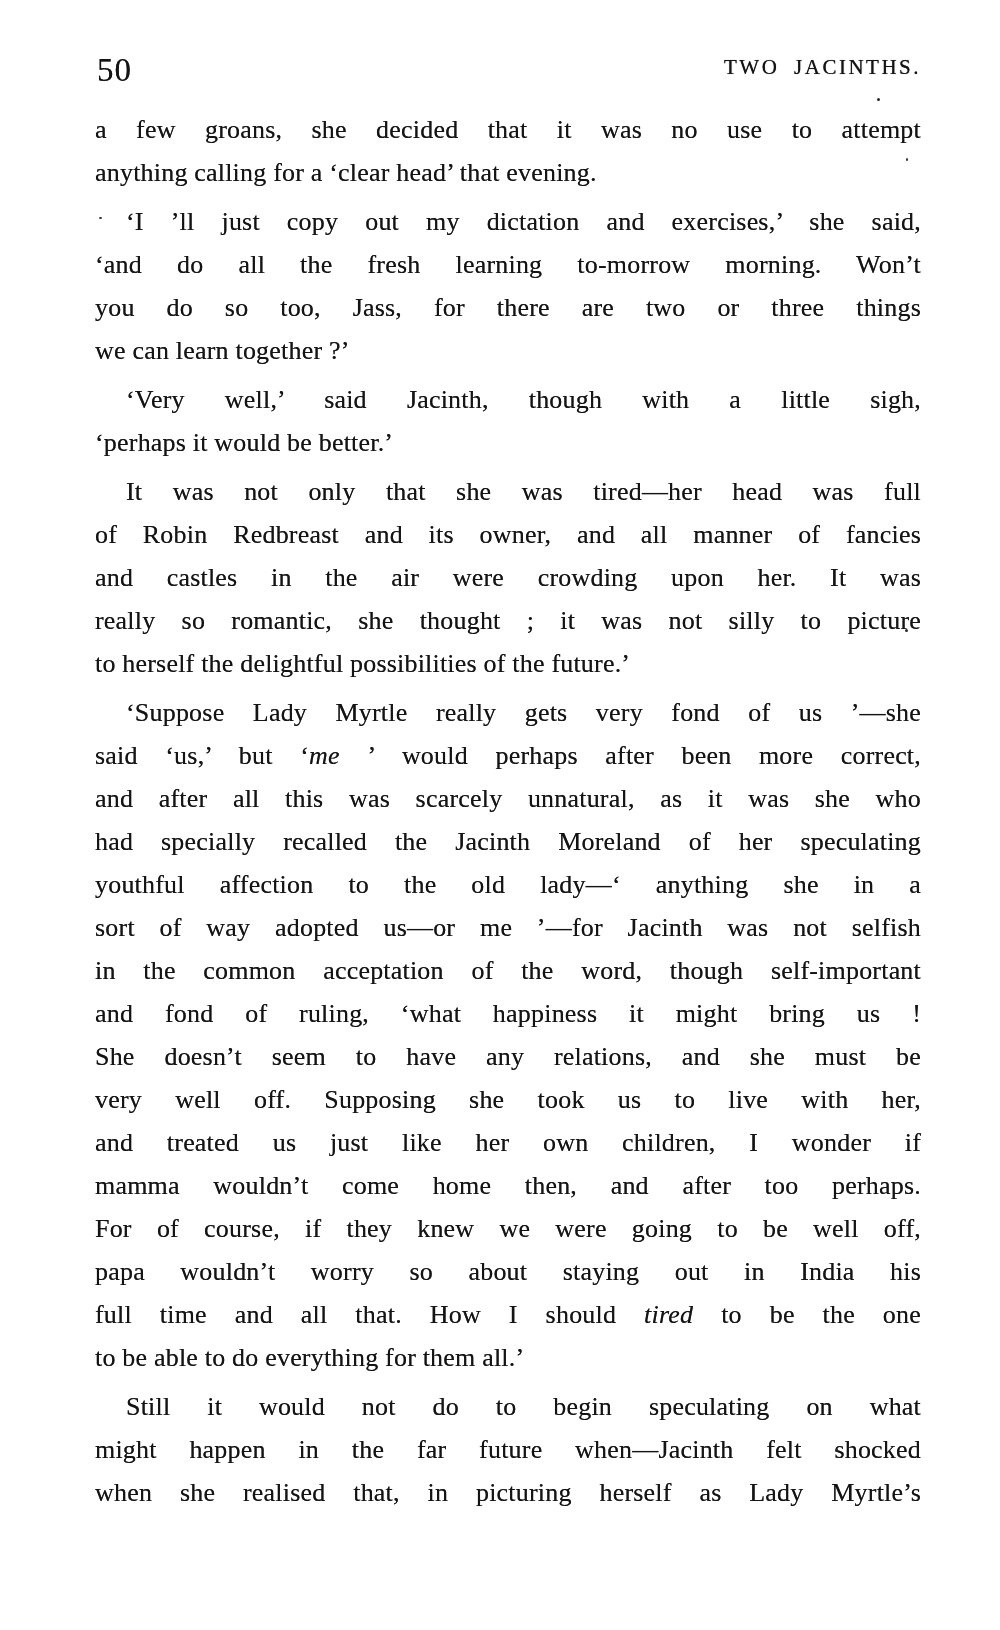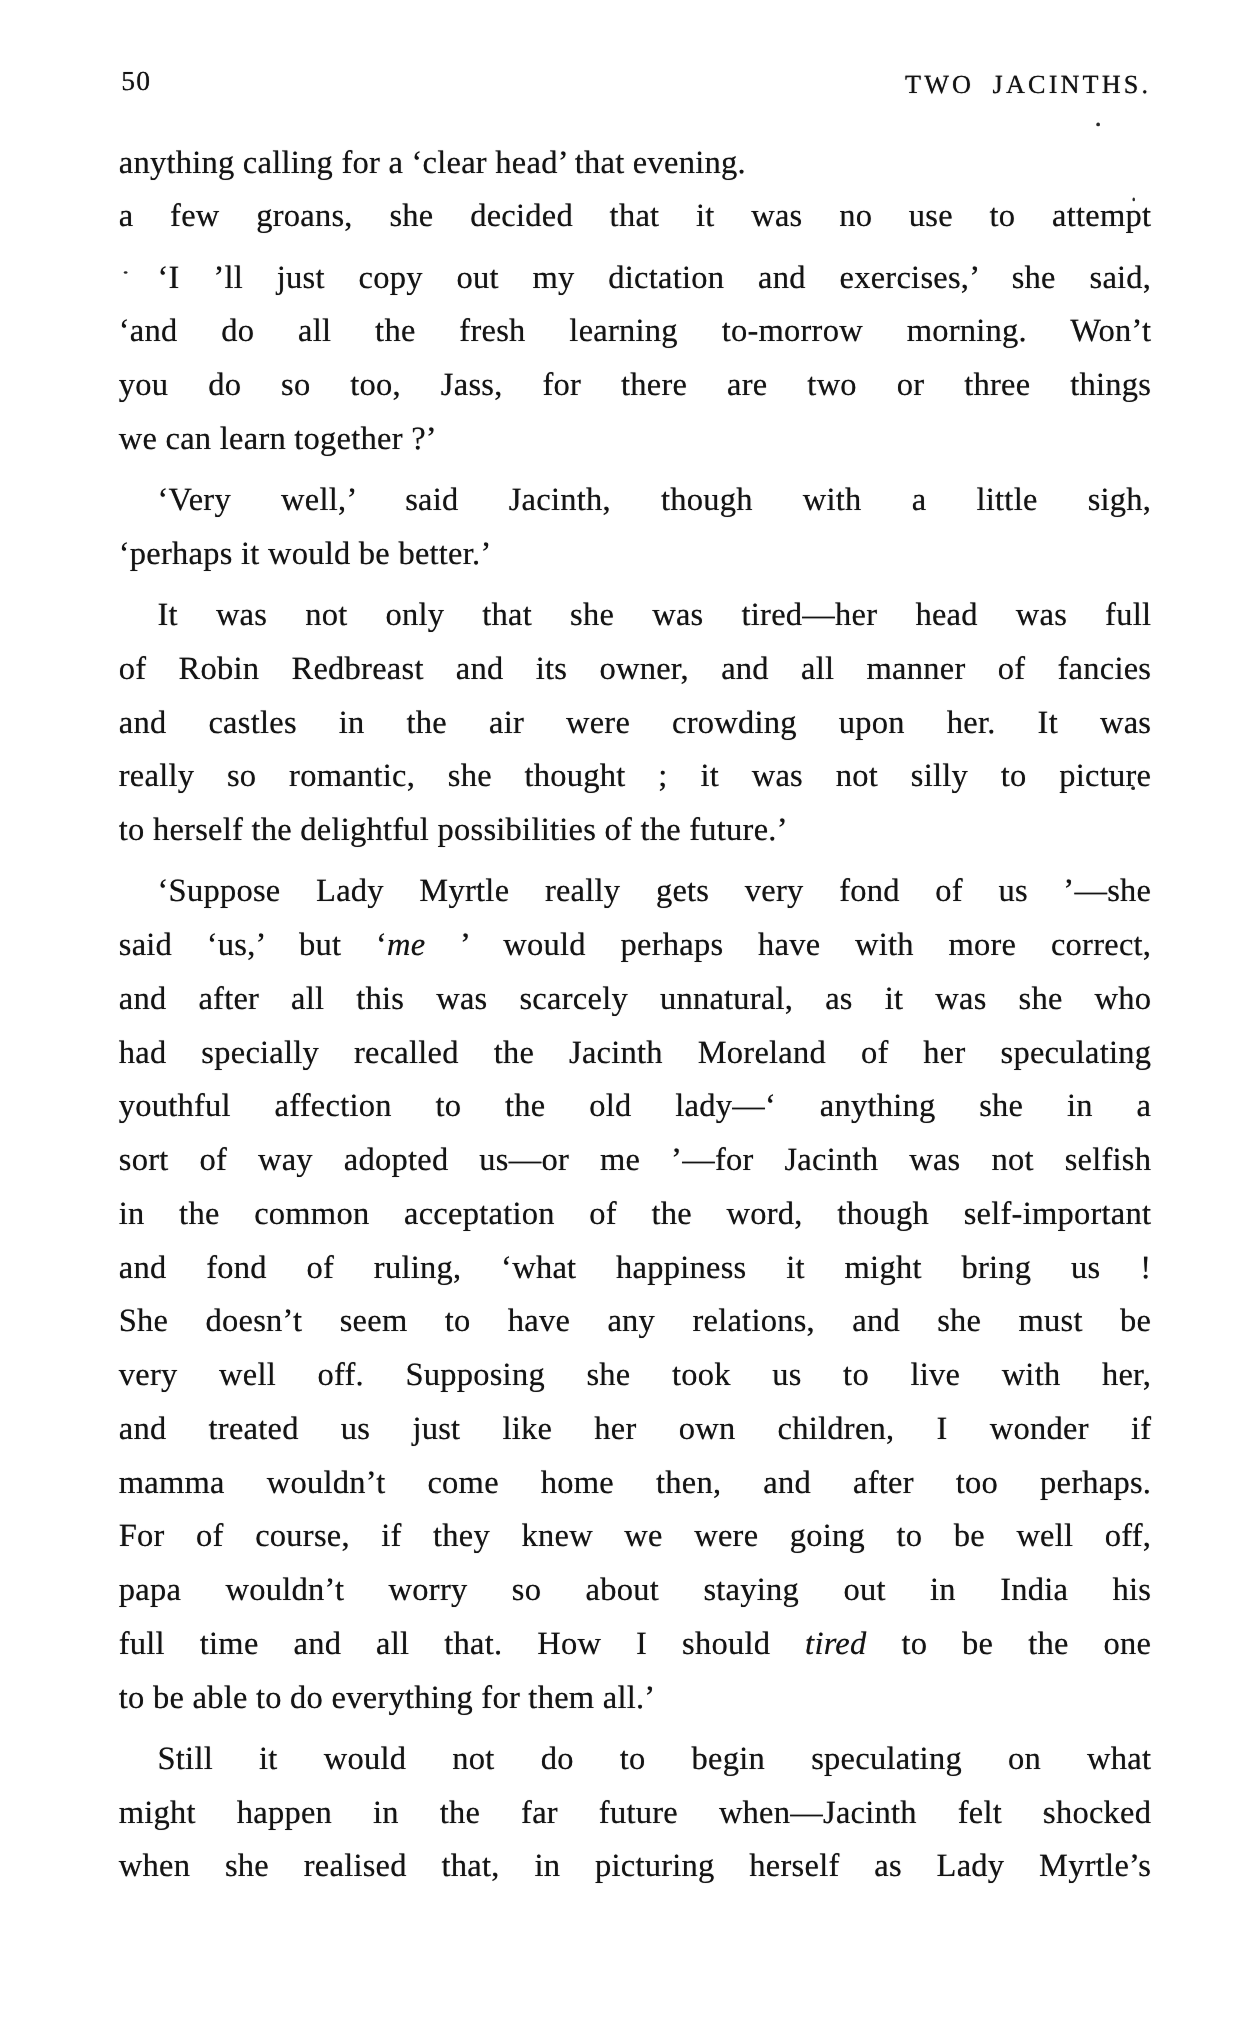--- a/index.html
+++ b/index.html
@@ -24,21 +24,21 @@
   }
   .header {
     position: relative;
     height: 30px;
     margin-bottom: 26px;
   }
   .pagenum {
     position: absolute;
     left: 2px;
     top: 0;
-    font-size: 22px;
+    font-size: 33px;
     letter-spacing: 1px;
     text-shadow: 0 0 0.6px rgba(0,0,0,0.75);
   }
   .running-title {
     display: block;
     text-align: right;
     font-size: 21px;
     letter-spacing: 2.5px;
     word-spacing: 7px;
     padding-top: 3px;
@@ -81,35 +81,35 @@
 </head>
 <body>
 
 <div class="page">
   <div class="text-block">
     <div class="header">
       <span class="pagenum">50</span>
       <span class="running-title">TWO JACINTHS.</span>
     </div>
     <div class="body-text">
+        <div class="line"><span>a few groans, she decided that it was no use to attempt</span></div>
         <div class="line end"><span>anything calling for a ‘clear head’ that evening.</span></div>
-        <div class="line"><span>a few groans, she decided that it was no use to attempt</span></div>
         <div class="line para"><span>‘I ’ll just copy out my dictation and exercises,’ she said,</span></div>
         <div class="line"><span>‘and do all the fresh learning to-morrow morning. Won’t</span></div>
         <div class="line"><span>you do so too, Jass, for there are two or three things</span></div>
         <div class="line end"><span>we can learn together ?’</span></div>
         <div class="line para"><span>‘Very well,’ said Jacinth, though with a little sigh,</span></div>
         <div class="line end"><span>‘perhaps it would be better.’</span></div>
         <div class="line para"><span>It was not only that she was tired—her head was full</span></div>
         <div class="line"><span>of Robin Redbreast and its owner, and all manner of fancies</span></div>
         <div class="line"><span>and castles in the air were crowding upon her. It was</span></div>
         <div class="line"><span>really so romantic, she thought ; it was not silly to picture</span></div>
         <div class="line end"><span>to herself the delightful possibilities of the future.’</span></div>
         <div class="line para"><span>‘Suppose Lady Myrtle really gets very fond of us ’—she</span></div>
-        <div class="line"><span>said ‘us,’ but ‘</span><em>me</em><span> ’ would perhaps have with more correct,</span></div>
+        <div class="line"><span>said ‘us,’ but ‘</span><em>me</em><span> ’ would perhaps after been more correct,</span></div>
         <div class="line"><span>and after all this was scarcely unnatural, as it was she who</span></div>
         <div class="line"><span>had specially recalled the Jacinth Moreland of her speculating</span></div>
         <div class="line"><span>youthful affection to the old lady—‘ anything she in a</span></div>
         <div class="line"><span>sort of way adopted us—or me ’—for Jacinth was not selfish</span></div>
         <div class="line"><span>in the common acceptation of the word, though self-important</span></div>
         <div class="line"><span>and fond of ruling, ‘what happiness it might bring us !</span></div>
         <div class="line"><span>She doesn’t seem to have any relations, and she must be</span></div>
         <div class="line"><span>very well off. Supposing she took us to live with her,</span></div>
         <div class="line"><span>and treated us just like her own children, I wonder if</span></div>
         <div class="line"><span>mamma wouldn’t come home then, and after too perhaps.</span></div>

